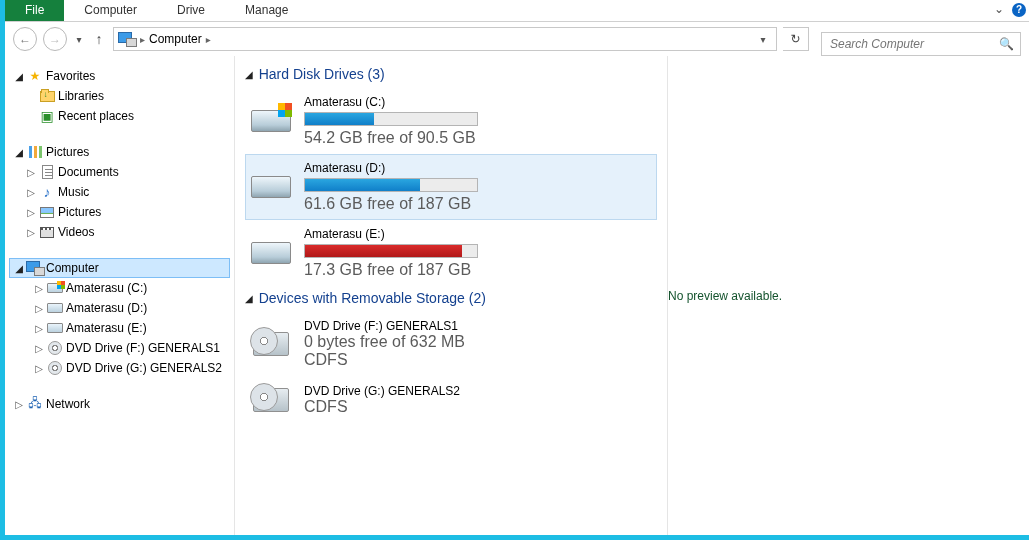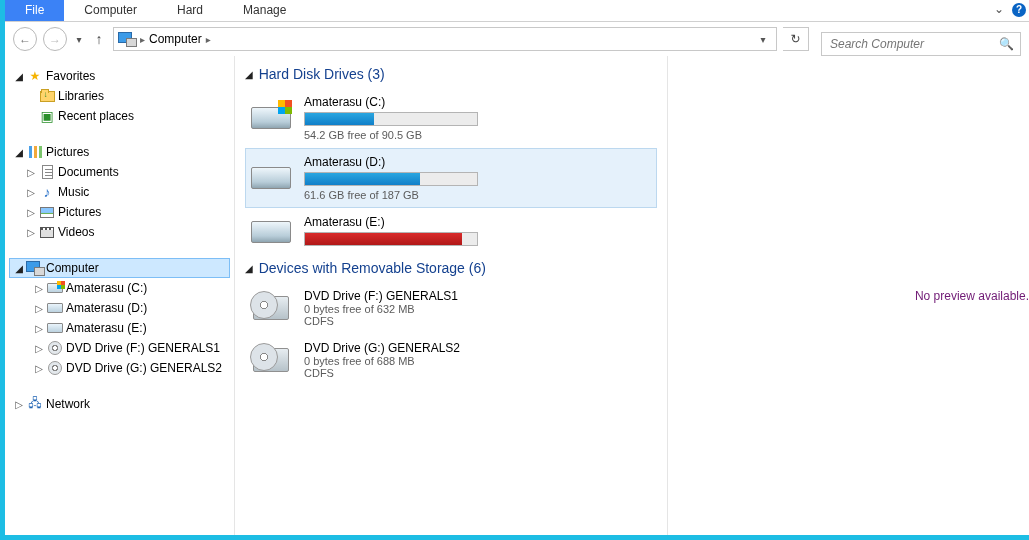--- a/index.html
+++ b/index.html
@@ -2,21 +2,21 @@
 <html><head>
 <meta charset="utf-8">
 <style>
   * { box-sizing: border-box; font-family: "Segoe UI", Tahoma, sans-serif; }
   html, body { margin: 0; padding: 0; }
   body { width: 1029px; height: 540px; background: #fff; color: #000; font-size: 12px;
          border-left: 5px solid #1DBDE4; border-bottom: 5px solid #1DBDE4; overflow: hidden; }
 
   
   .ribbon { height: 22px; display: flex; align-items: stretch; border-bottom: 1px solid #d0d0d0; }
-  .ribbon .file   { background: #3b82f6; color: #fff; padding: 3px 20px 0; font-size: 12px; }
+  .ribbon .file   { background: #15803d; color: #fff; padding: 3px 20px 0; font-size: 12px; }
   .ribbon .tab    { padding: 3px 20px 0; font-size: 12px; color: #333; }
   .ribbon .spacer { flex: 1; }
   .ribbon .chev   { width: 20px; text-align: center; color: #555; padding-top: 2px; }
   .ribbon .help   { width: 20px; text-align: center; padding-top: 2px; }
   .help-ico { display:inline-block;width:14px;height:14px;border-radius:50%;background:#0a64c4;color:#fff;
               font-size:10px;line-height:14px;font-weight:bold; }
 
   
   .navbar { height: 34px; display: flex; align-items: center; padding: 4px 8px; gap: 6px; }
   .navbtn { width:24px;height:24px;border:1px solid #b9b9b9;border-radius:50%;display:flex;
@@ -36,21 +36,21 @@
   .refresh { width:26px;height:24px;border:1px solid #c8c8c8;border-left:0;
              display:flex;align-items:center;justify-content:center;color:#444; }
   .search { width:200px; height:24px; border:1px solid #c8c8c8; display:flex; align-items:center; padding:0 6px; margin-left:6px;margin-top:9px; }
   .search input { flex:1;border:0;outline:0;font-size:12px;font-style:italic;color:#888;background:transparent; }
   .search .mag { color:#444; }
 
   
   .panes { display:flex; height: calc(540px - 5px - 22px - 34px); }
   .tree { width:230px; border-right:1px solid #e5e5e5; padding:10px 4px 4px 4px; overflow:hidden; }
   .main { width:432px; padding:6px 10px 6px 10px; overflow:hidden; }
-  .preview { flex:1; border-left:1px solid #e5e5e5; display:flex; align-items:center; justify-content:flex-end; color:#701a75; font-size:12px; }
+  .preview { flex:1; border-left:1px solid #e5e5e5; display:flex; align-items:center; justify-content:flex-start; color:#14532d; font-size:12px; }
 
   
   .t-group { margin-bottom:16px; }
   .t-row { display:flex; align-items:center; height:20px; padding:1px 2px; border:1px solid transparent; }
   .t-row.sel { background:#cde8ff; border:1px solid #7dbef6; }
   .t-arrow { width:14px; text-align:center; font-size:10px; color:#5a5a5a; }
   .t-arrow.open { color:#222; }
   .t-label { margin-left:2px; }
   .t-sub .t-row { padding-left:14px; }
   .t-sub2 .t-row { padding-left:22px; }
@@ -101,29 +101,29 @@
   .drv-big-dvd { width:36px;height:24px;border:1px solid #909090;border-radius:2px;
                  background:linear-gradient(#e7edf1,#b6c2c9); position:relative; }
   .drv-big-dvd::after{content:"";position:absolute;left:-4px;top:-6px;width:26px;height:26px;border-radius:50%;
                  background:radial-gradient(circle,#fff 0 3px,#888 3px 4px,#dde3e8 4px 13px);
                  border:1px solid #9a9a9a;}
   .drv-info { flex:1; }
   .drv-name { font-size:12px; }
   .bar { width:174px; height:14px; border:1px solid #b4b4b4; background:#ececec; margin:3px 0 3px 0; }
   .bar .fill { height:100%; background:linear-gradient(#2aa6e0,#107fc9); }
   .bar .fill.red { background:linear-gradient(#d92b2b,#b11818); }
-  .drv-sub { color:#5b5b5b; font-size:11px; }
+  .drv-sub { color:#5b5b5b; font-size:16px; }
 </style>
 </head>
 <body>
 
 <div class="ribbon">
   <div class="file">File</div>
   <div class="tab">Computer</div>
-  <div class="tab">Hard</div>
+  <div class="tab">Drive</div>
   <div class="tab">Manage</div>
   <div class="spacer"></div>
   <div class="chev">⌄</div>
   <div class="help"><span class="help-ico">?</span></div>
 </div>
 
 <div class="navbar">
   <div class="navbtn">←</div>
   <div class="navbtn disabled">→</div>
   <div class="navmini">▾</div>
@@ -295,46 +295,46 @@
         </div>
         <div class="drive">
           <div class="drv-ico-l">
             <span class="drv-big-hdd"></span>
           </div>
           <div class="drv-info">
             <div class="drv-name">Amaterasu (E:)</div>
             <div class="bar">
               <div class="fill red" style="width:91%"></div>
             </div>
+            <div class="drv-sub">17.3 GB free of 187 GB</div>
           </div>
         </div>
       </div>
 
     <div class="group-label">
       <span class="tri">◢</span>
-      <span>Devices with Removable Storage (6)</span>
+      <span>Devices with Removable Storage (2)</span>
     </div>
     <div id="rem-list">
         <div class="drive">
           <div class="drv-ico-l">
             <span class="drv-big-dvd"></span>
           </div>
           <div class="drv-info">
             <div class="drv-name">DVD Drive (F:) GENERALS1</div>
             <div class="drv-sub">0 bytes free of 632 MB</div>
             <div class="drv-sub">CDFS</div>
           </div>
         </div>
         <div class="drive">
           <div class="drv-ico-l">
             <span class="drv-big-dvd"></span>
           </div>
           <div class="drv-info">
             <div class="drv-name">DVD Drive (G:) GENERALS2</div>
-            <div class="drv-sub">0 bytes free of 688 MB</div>
             <div class="drv-sub">CDFS</div>
           </div>
         </div>
       </div>
   </div>
 
   <div class="preview">
     <span>No preview available.</span>
   </div>
 </div>

